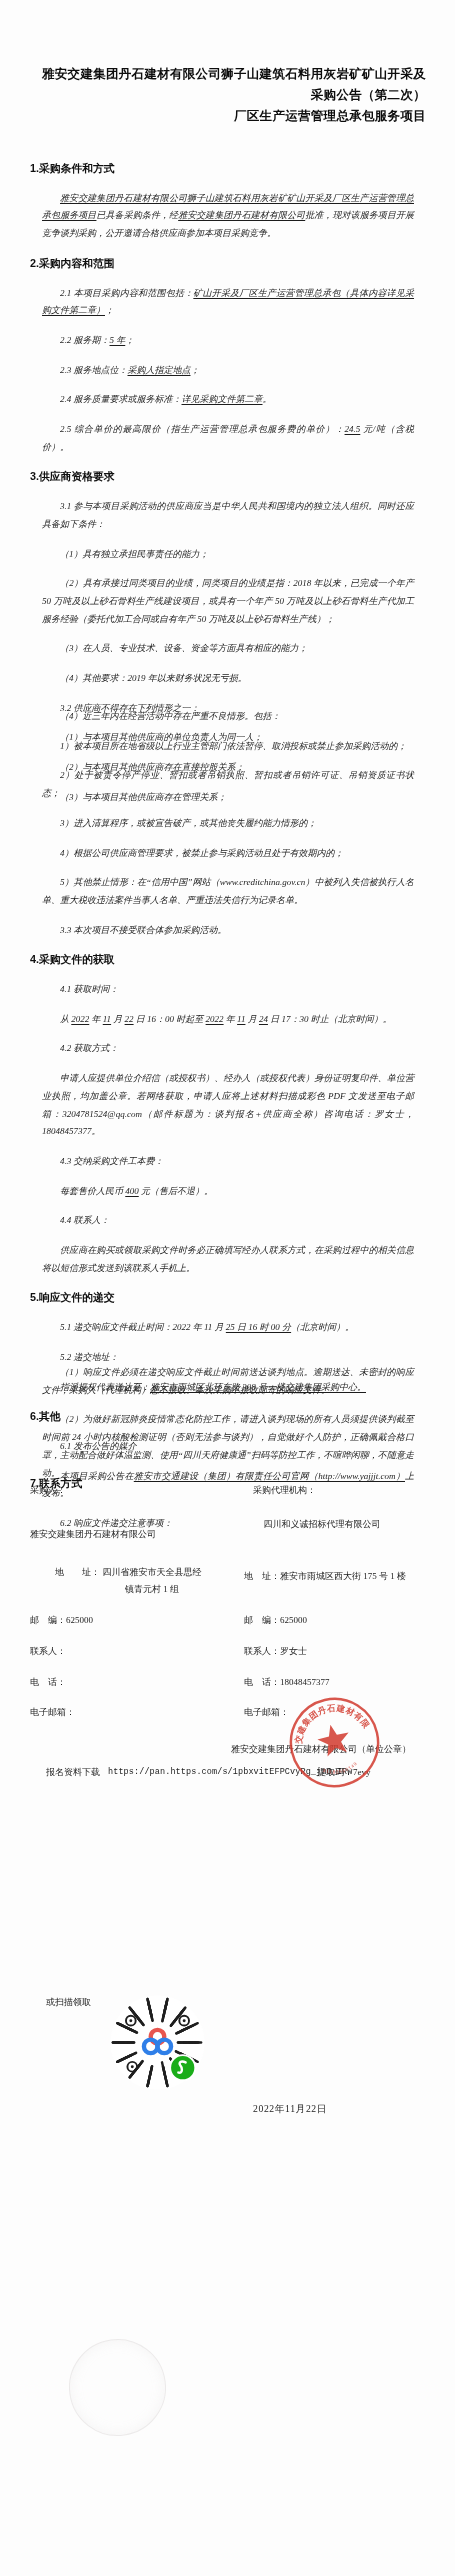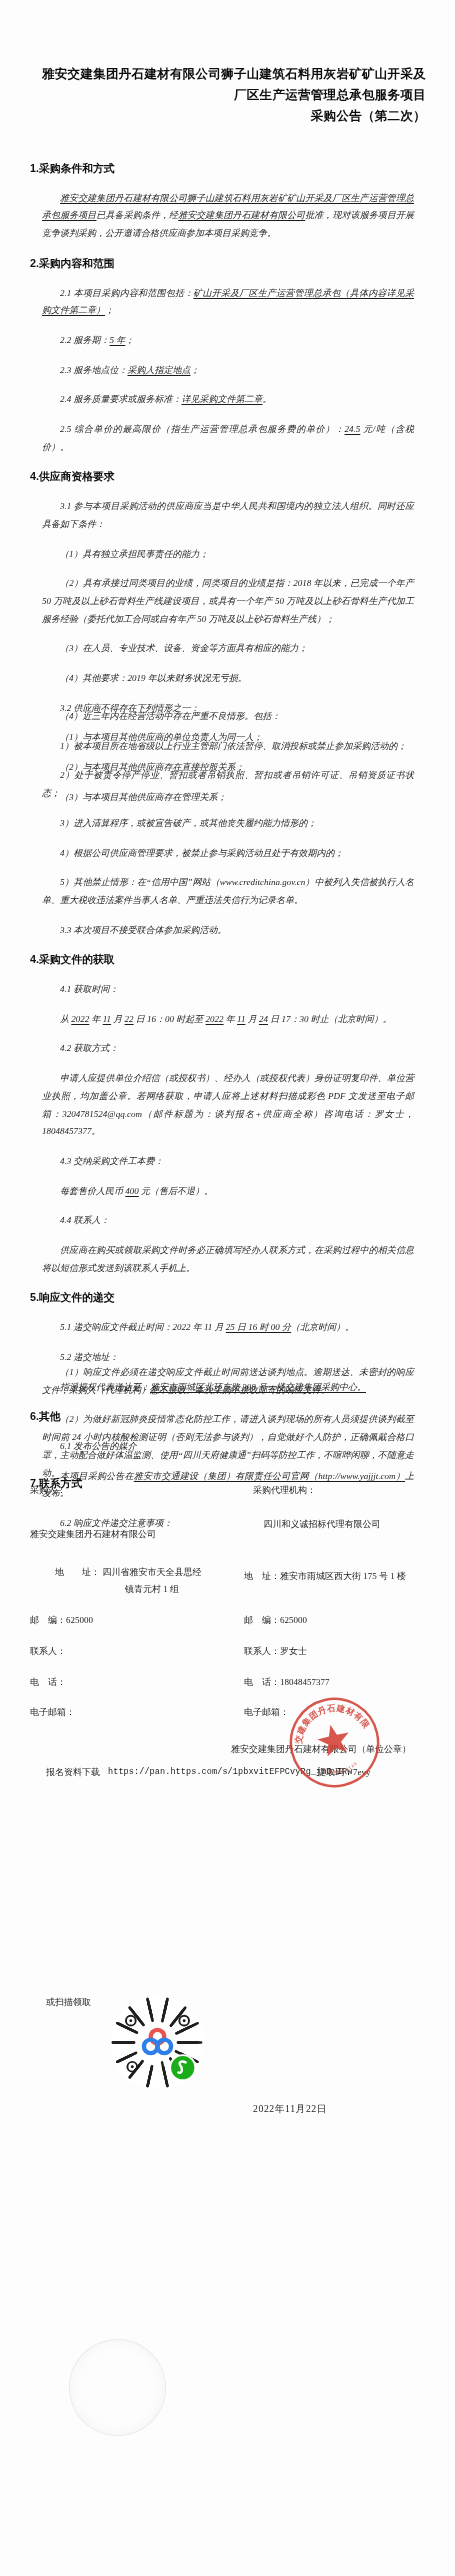--- a/index.html
+++ b/index.html
@@ -36,36 +36,36 @@
   }
   .datestamp{position:absolute;left:253px;top:2103px;font-size:9.7px;letter-spacing:0.6px;white-space:nowrap;}
 </style>
 </head>
 <body>
 
 <div class="page">
 
   <div class="title-block">
     <div>雅安交建集团丹石建材有限公司狮子山建筑石料用灰岩矿矿山开采及</div>
+    <div>采购公告（第二次）</div>
     <div>厂区生产运营管理总承包服务项目</div>
-    <div>采购公告（第二次）</div>
   </div>
 
   <div class="flow" style="top:144px">
     <h2 class="sec first">1.采购条件和方式</h2>
     <p class="ind"><span class="u">雅安交建集团丹石建材有限公司狮子山建筑石料用灰岩矿矿山开采及厂区生产运营管理总承包服务项目</span><span>已具备采购条件，经</span><span class="u">雅安交建集团丹石建材有限公司</span><span>批准，现对该服务项目开展竞争谈判采购，公开邀请合格供应商参加本项目采购竞争。</span></p>
 
     <h2 class="sec">2.采购内容和范围</h2>
     <p class="ind"><span>2.1 本项目采购内容和范围包括：</span><span class="u">矿山开采及厂区生产运营管理总承包（具体内容详见采购文件第二章）</span><span>；</span></p>
     <p class="ind"><span>2.2 服务期：</span><span class="u">5 年</span><span>；</span></p>
     <p class="ind"><span>2.3 服务地点位：</span><span class="u">采购人指定地点</span><span>；</span></p>
     <p class="ind"><span>2.4 服务质量要求或服务标准：</span><span class="u">详见采购文件第二章</span><span>。</span></p>
     <p class="ind"><span>2.5 综合单价的最高限价（指生产运营管理总承包服务费的单价）：</span><span class="u">24.5</span><span> 元/吨（含税价）。</span></p>
 
-    <h2 class="sec">4.供应商资格要求</h2>
+    <h2 class="sec">3.供应商资格要求</h2>
     <p class="ind">3.1 参与本项目采购活动的供应商应当是中华人民共和国境内的独立法人组织。同时还应具备如下条件：</p>
     <p class="ind">（1）具有独立承担民事责任的能力；</p>
     <p class="ind">（2）具有承接过同类项目的业绩，同类项目的业绩是指：2018 年以来，已完成一个年产 50 万吨及以上砂石骨料生产线建设项目，或具有一个年产 50 万吨及以上砂石骨料生产代加工服务经验（委托代加工合同或自有年产 50 万吨及以上砂石骨料生产线）；</p>
     <p class="ind">（3）在人员、专业技术、设备、资金等方面具有相应的能力；</p>
     <p class="ind">（4）其他要求：2019 年以来财务状况无亏损。</p>
     <p class="ind">3.2 供应商不得存在下列情形之一：</p>
     <p class="ind">（1）与本项目其他供应商的单位负责人为同一人；</p>
     <p class="ind">（2）与本项目其他供应商存在直接控股关系；</p>
     <p class="ind">（3）与本项目其他供应商存在管理关系；</p>
   </div>

